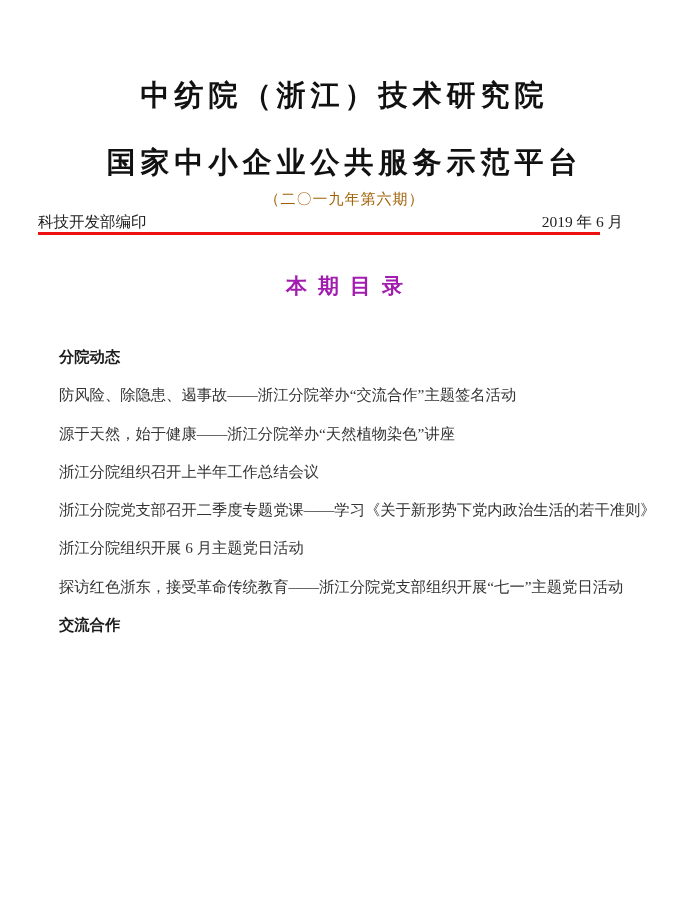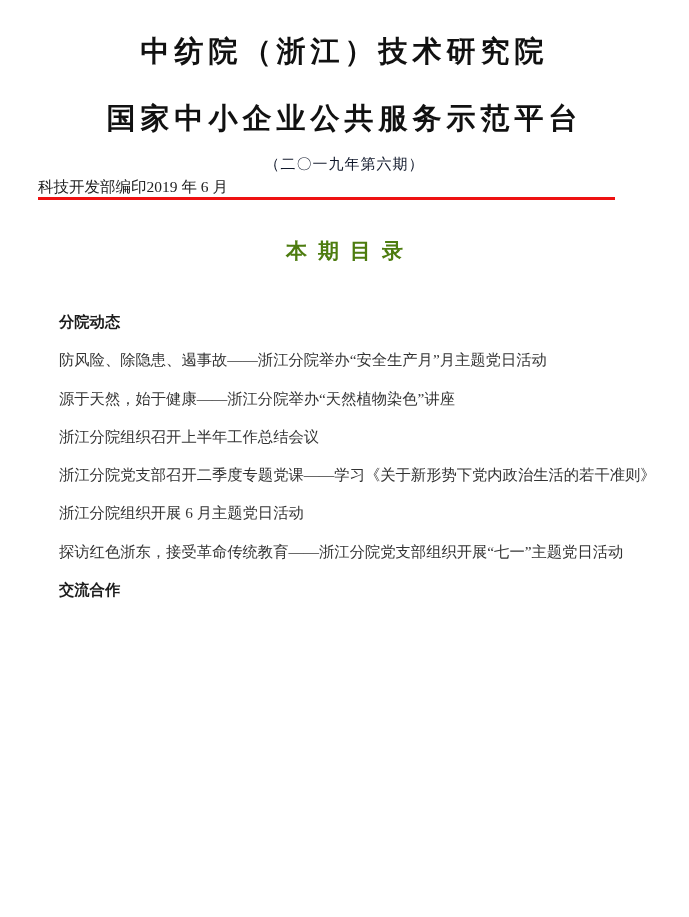--- a/index.html
+++ b/index.html
@@ -11,21 +11,21 @@
     position: relative;
     width: 689px;
     height: 917px;
     background: #ffffff;
     overflow: hidden;
     font-family: "Liberation Serif", serif;
     color: #262626;
   }
   
   .org-block {
-    padding-top: 35px;
+    padding-top: 79px;
   }
   .org-line {
     text-align: center;
     font-family: "Liberation Serif", serif;
     font-weight: bold;
     font-size: 29px;
     line-height: 33px;
     letter-spacing: 5px;
     color: #111111;
   }
@@ -39,56 +39,57 @@
     font-family: "Liberation Sans", sans-serif;
     font-weight: 900;
     font-size: 57px;
     line-height: 58px;
     letter-spacing: 15px;
     text-indent: 15px; 
     color: var(--accent, #ee1111);
   }
   
   .issue-line {
-    margin-top: 21px;
+    margin-top: 12px;
     text-align: center;
     font-size: 15px;
     line-height: 16px;
     letter-spacing: 1px;
-    color: #0f172a;
+    color: #a16207;
   }
   
   .pub-line {
     position: relative;
-    margin: 5px 50px 0 38px;
+    margin: 5px 66px 0 38px;
     height: 22px;
     font-size: 15.5px;
     line-height: 20px;
     display: flex;
+    justify-content: space-between;
     color: #222222;
   }
   .pub-line .red-rule {
     position: absolute;
     left: 0;
     bottom: -1px;
     width: 96%;
     height: 3px;
     background: var(--accent, #ee1111);
   }
   
   .toc-title {
     margin: 39px 0 0 0;
     text-align: center;
     font-family: "Liberation Sans", sans-serif;
     font-weight: 900;
     font-size: 21px;
     line-height: 25px;
     letter-spacing: 11px;
     text-indent: 11px;
-    color: #4d7c0f;
+    color: #a21caf;
   }
   
   .toc-list {
     margin: 40px 28px 0 59px;
   }
   .toc-list > div {
     line-height: 38.3px;
     white-space: nowrap;
     font-size: 15.3px;
   }
@@ -118,21 +119,21 @@
   <div class="pub-line">
     <span>科技开发部编印</span>
     <span>2019 年 6 月</span>
     <div class="red-rule"></div>
   </div>
 
   <h2 class="toc-title">本期目录</h2>
 
   <div class="toc-list" id="toc-list">
       <div class="toc-heading">分院动态</div>
-      <div class="toc-item">防风险、除隐患、遏事故——浙江分院举办“安全生产月”月主题党日活动</div>
+      <div class="toc-item">防风险、除隐患、遏事故——浙江分院举办“交流合作”主题签名活动</div>
       <div class="toc-item">源于天然，始于健康——浙江分院举办“天然植物染色”讲座</div>
       <div class="toc-item">浙江分院组织召开上半年工作总结会议</div>
       <div class="toc-item">浙江分院党支部召开二季度专题党课——学习《关于新形势下党内政治生活的若干准则》</div>
       <div class="toc-item">浙江分院组织开展 6 月主题党日活动</div>
       <div class="toc-item">探访红色浙东，接受革命传统教育——浙江分院党支部组织开展“七一”主题党日活动</div>
       <div class="toc-heading">交流合作</div>
     </div>
 
 </div>
 

